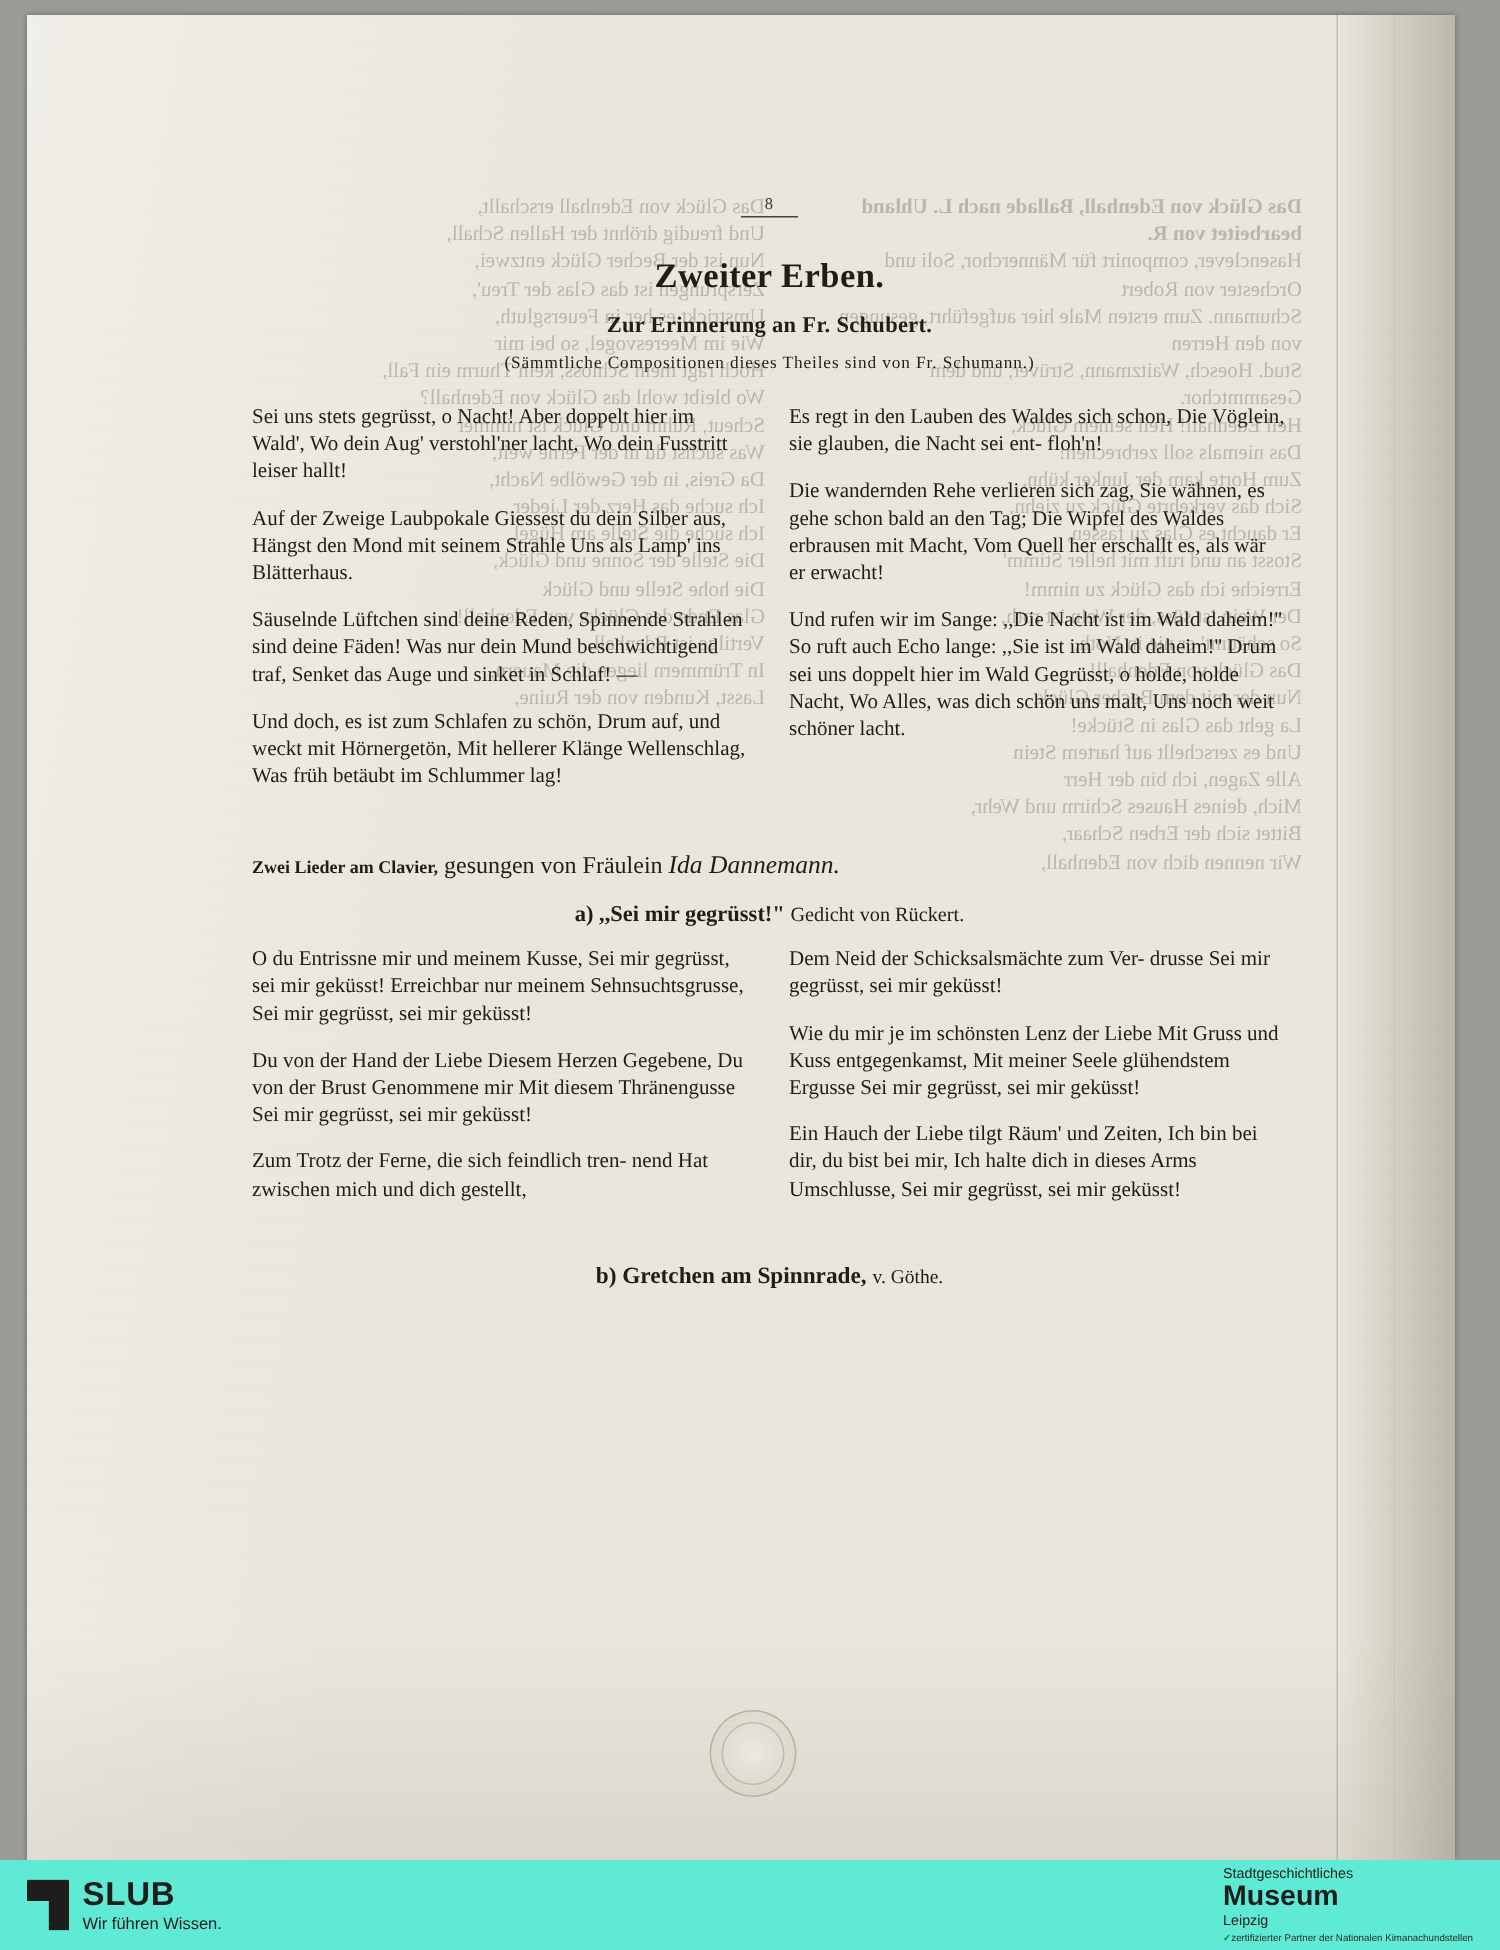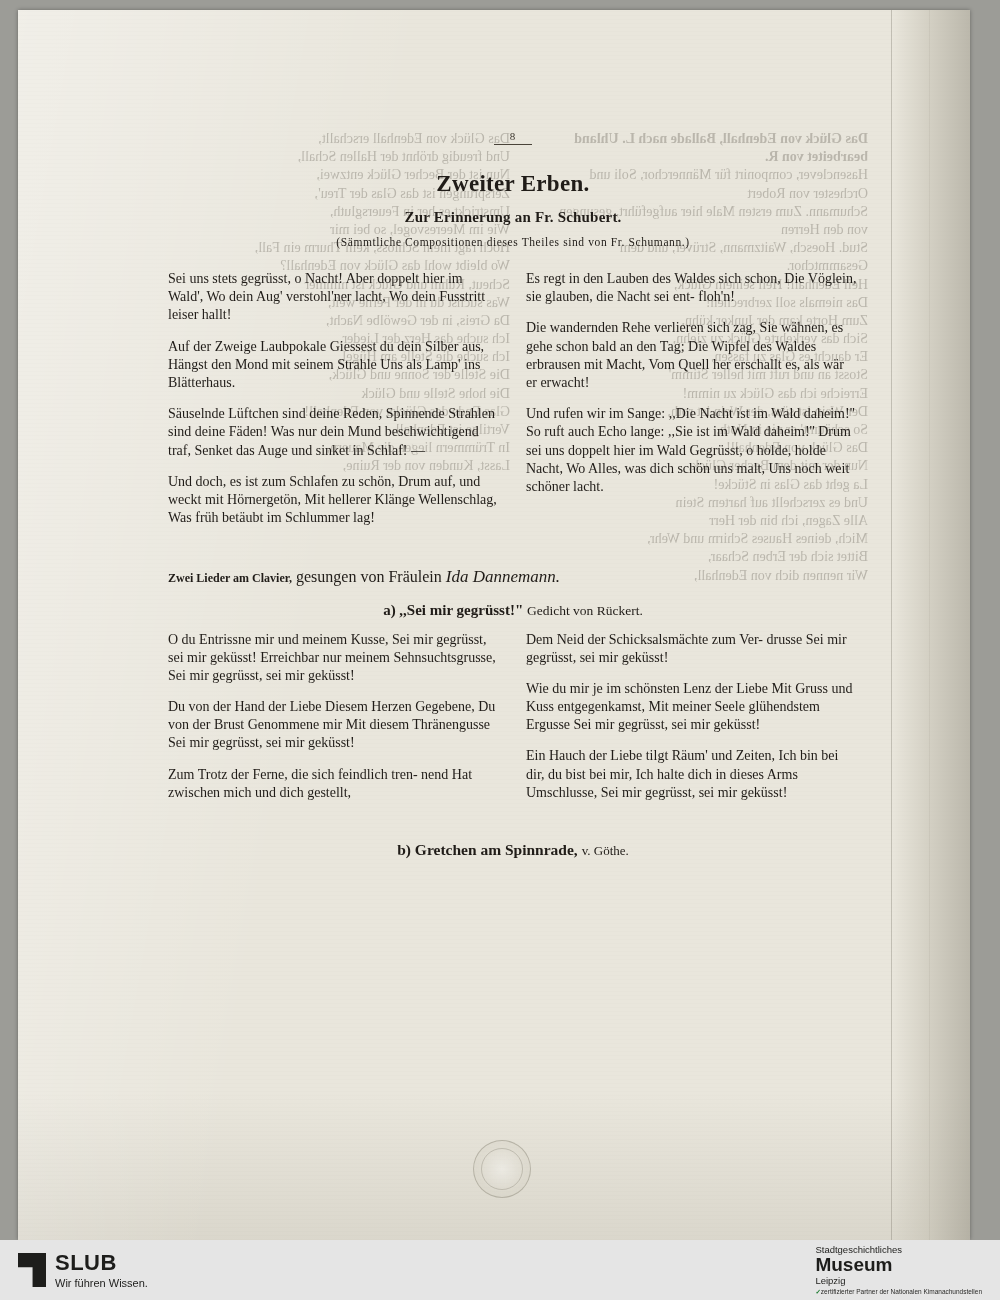--- a/index.html
+++ b/index.html
@@ -198,21 +198,21 @@
     border: 1px solid rgba(150,146,132,0.45);
   }
 
   
   #footer {
     position: absolute;
     left: 0;
     bottom: 0;
     width: 1000px;
     height: 60px;
-    background: #e5e5e5;
+    background: #5eead4;
     display: flex;
     align-items: center;
     justify-content: space-between;
   }
   #slub {
     display: flex;
     align-items: center;
     margin-left: 18px;
   }
   #slub .mark {

